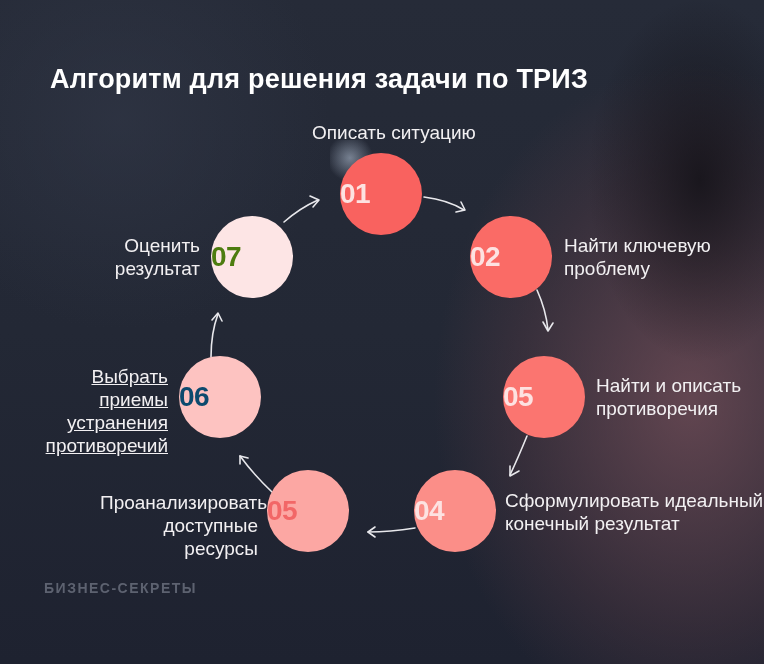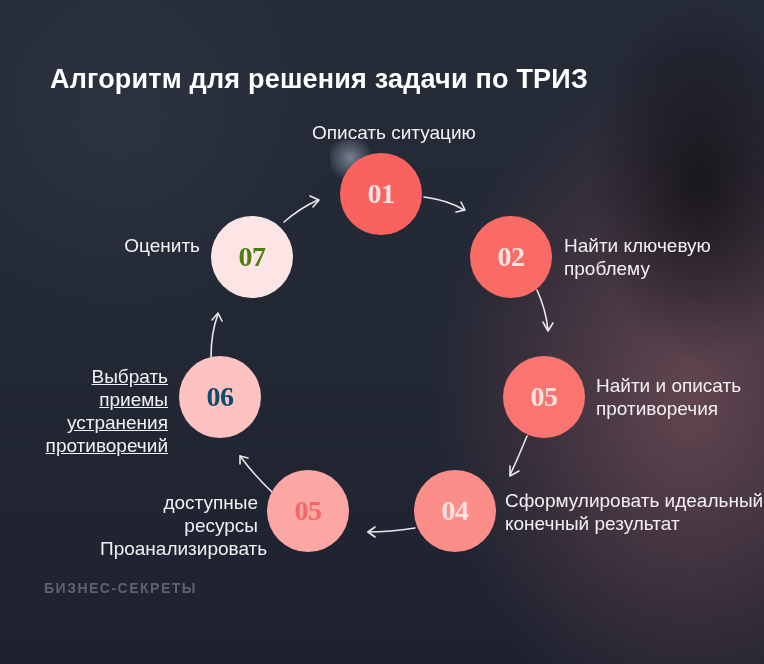--- a/index.html
+++ b/index.html
@@ -16,22 +16,22 @@
   .title {
     position: absolute; left: 50px; top: 64px;
     font-size: 27px; font-weight: bold; letter-spacing: 0.2px; color: #fff;
   }
   .brand {
     position: absolute; left: 44px; top: 580px;
     font-size: 14px; font-weight: bold; letter-spacing: 1.5px; color: #5d6270;
   }
   .circle {
     position: absolute; width: 82px; height: 82px; border-radius: 50%;
-    display: flex; align-items: center; justify-content: center;
-    font-family: Liberation Serif, serif; font-weight: bold; font-size: 28px;
+    display: flex; align-items: center; 
+    font-family: Liberation Sans, sans-serif; font-weight: bold; font-size: 28px;
     letter-spacing: -0.5px;
   }
   .label {
     position: absolute; font-size: 19px; line-height: 23px; color: #f2f0f2;
   }
   .label.right-align { text-align: right; }
   svg.arrows { position: absolute; left: 0; top: 0; }
   .glint {
     position: absolute; left: 330px; top: 140px; width: 60px; height: 60px;
     background: radial-gradient(circle at 20px 18px, rgba(200,215,235,0.5), rgba(200,215,235,0) 40%);
@@ -99,33 +99,34 @@
 </div>
 <div class="label" style="left:505px; top:489px;">
   <div>Сформулировать идеальный</div>
   <div>конечный результат</div>
 </div>
 
 <div class="circle" style="left:267px; top:470px; background:#fca7a3; color:#f26767;">
   <span>05</span>
 </div>
 <div class="label right-align" style="left:100px; top:491px; width:158px;">
+  <div>Проанализировать</div>
   <div>доступные ресурсы</div>
-  <div>Проанализировать</div>
 </div>
 
 <div class="circle" style="left:179px; top:356px; background:#fdc3c1; color:#0c4a6e;">
   <span>06</span>
 </div>
 <div class="label right-align" style="left:20px; top:365px; width:148px;text-decoration:underline;">
   <div>Выбрать приемы</div>
   <div>устранения</div>
   <div>противоречий</div>
 </div>
 
 <div class="circle" style="left:211px; top:216px; background:#fde5e5; color:#4d7c0f;">
   <span>07</span>
 </div>
 <div class="label right-align" style="left:100px; top:234px; width:100px;">
   <div>Оценить</div>
+  <div>результат</div>
 </div>
 
 <div class="brand">БИЗНЕС-СЕКРЕТЫ</div>
 
 </body></html>

